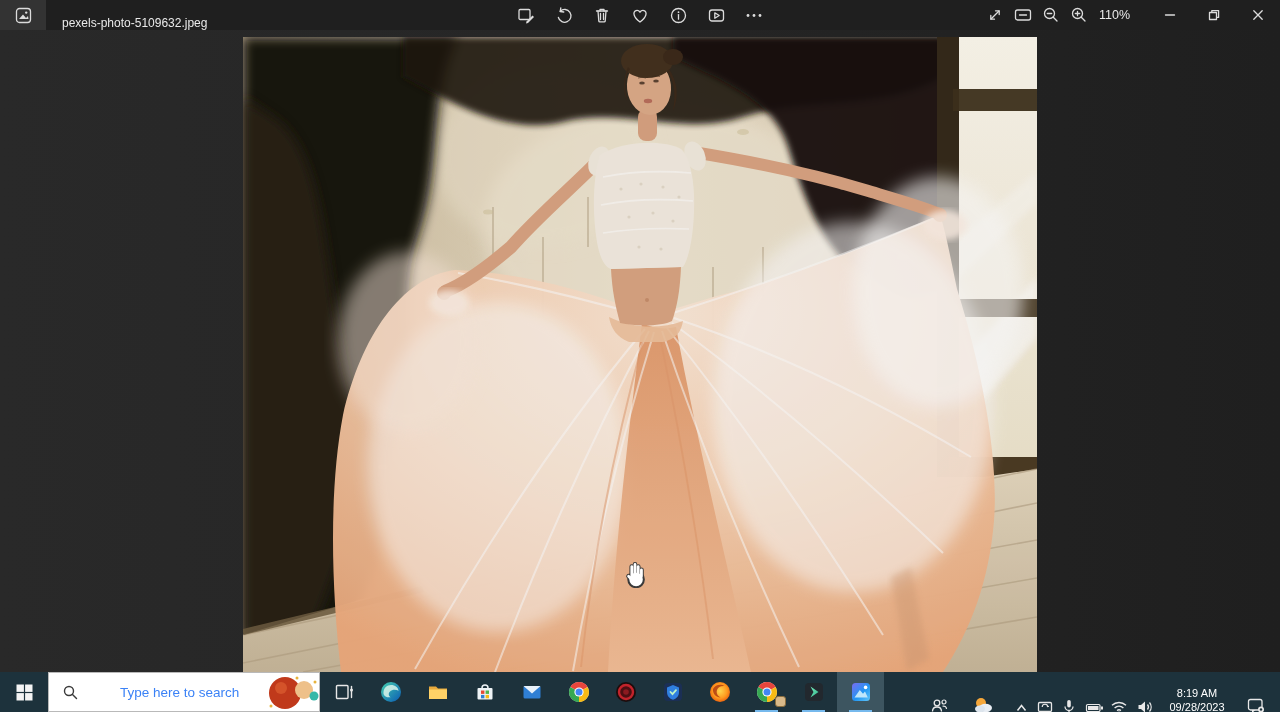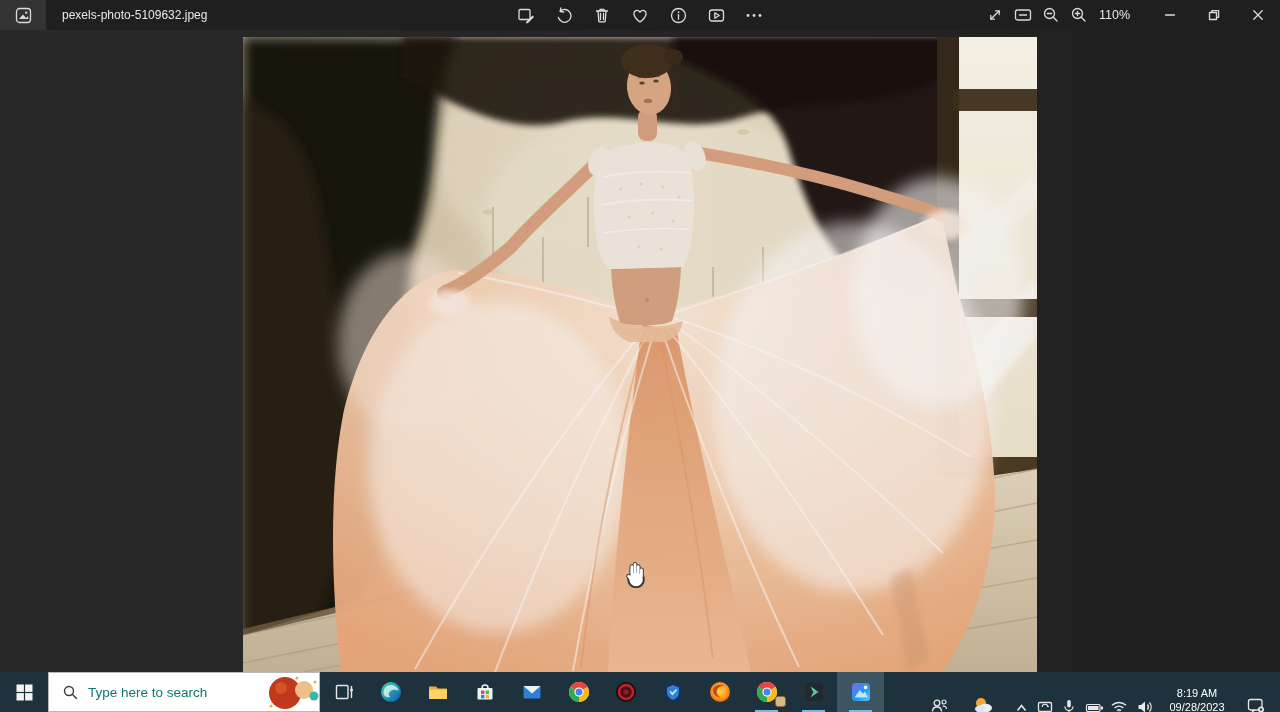--- a/index.html
+++ b/index.html
@@ -2,21 +2,21 @@
 <html><head>
 <meta charset="utf-8">
 <style>
   * { margin:0; padding:0; box-sizing:border-box; }
   html,body { width:1280px; height:712px; overflow:hidden; background:#000;
     font-family:"Liberation Sans", sans-serif; }
   .stage { position:relative; width:1280px; height:712px; background:#242424; }
 
   
   .titlebar { position:absolute; left:0; top:0; width:1280px; height:30px;
-    background:#1f1f1f; display:flex; align-items:center; z-index:30; }
+    background:#1f1f1f; display:flex; align-items:flex-end; z-index:30; }
   .app-btn { width:46px; height:30px; background:#333333; display:flex;
     align-items:center; justify-content:center; flex:0 0 auto; }
   .filename { color:#e9e9e9; font-size:12px; margin-left:16px; white-space:nowrap; }
   .tb-center { position:absolute; left:50%; top:0; transform:translateX(-50%);
     height:30px; display:flex; align-items:center; gap:14px; }
   .tb-btn { width:24px; height:24px; display:flex; align-items:center;
     justify-content:center; cursor:default; }
   .tb-right { position:absolute; right:150px; top:0; height:30px;
     display:flex; align-items:center; gap:4px; }
   .zoom-label { color:#e9e9e9; font-size:12.5px; margin-left:4px; }
@@ -38,21 +38,21 @@
     z-index:40; pointer-events:none; }
 
   
   .taskbar { position:absolute; left:0; top:672px; width:1280px; height:40px;
     background:#1d323c; display:flex; align-items:center; z-index:50; }
   .start { width:48px; height:40px; display:flex; align-items:center;
     justify-content:center; flex:0 0 auto; }
   .searchbox { width:272px; height:40px; background:#ffffff; border:1px solid #b9b9b9;
     display:flex; align-items:center; position:relative; overflow:hidden; flex:0 0 auto; }
   .searchbox .mag { margin:0 10px 0 14px; flex:0 0 auto; }
-  .searchbox .ph { color:#0f766e; font-size:13.5px; white-space:nowrap; }
+  .searchbox .ph { color:#3b82f6; font-size:13.5px; white-space:nowrap;margin-left:32px; }
   .orb { position:absolute; right:-4px; top:0; width:64px; height:40px; }
   .slot { width:47px; height:40px; display:flex; align-items:center;
     justify-content:center; position:relative; flex:0 0 auto; }
   .slot.active { background:#3d5560; }
   .runline { position:absolute; bottom:0; left:12px; width:23px; height:2.5px;
     background:#76b9ed; }
   .tray { margin-left:auto; display:flex; align-items:center; height:40px;
     padding-right:4px; }
   .tray-btn { height:45px; display:flex; align-items:flex-end; justify-content:center; }
   .clock { color:#ffffff; font-size:11px; text-align:center; line-height:1.25;

